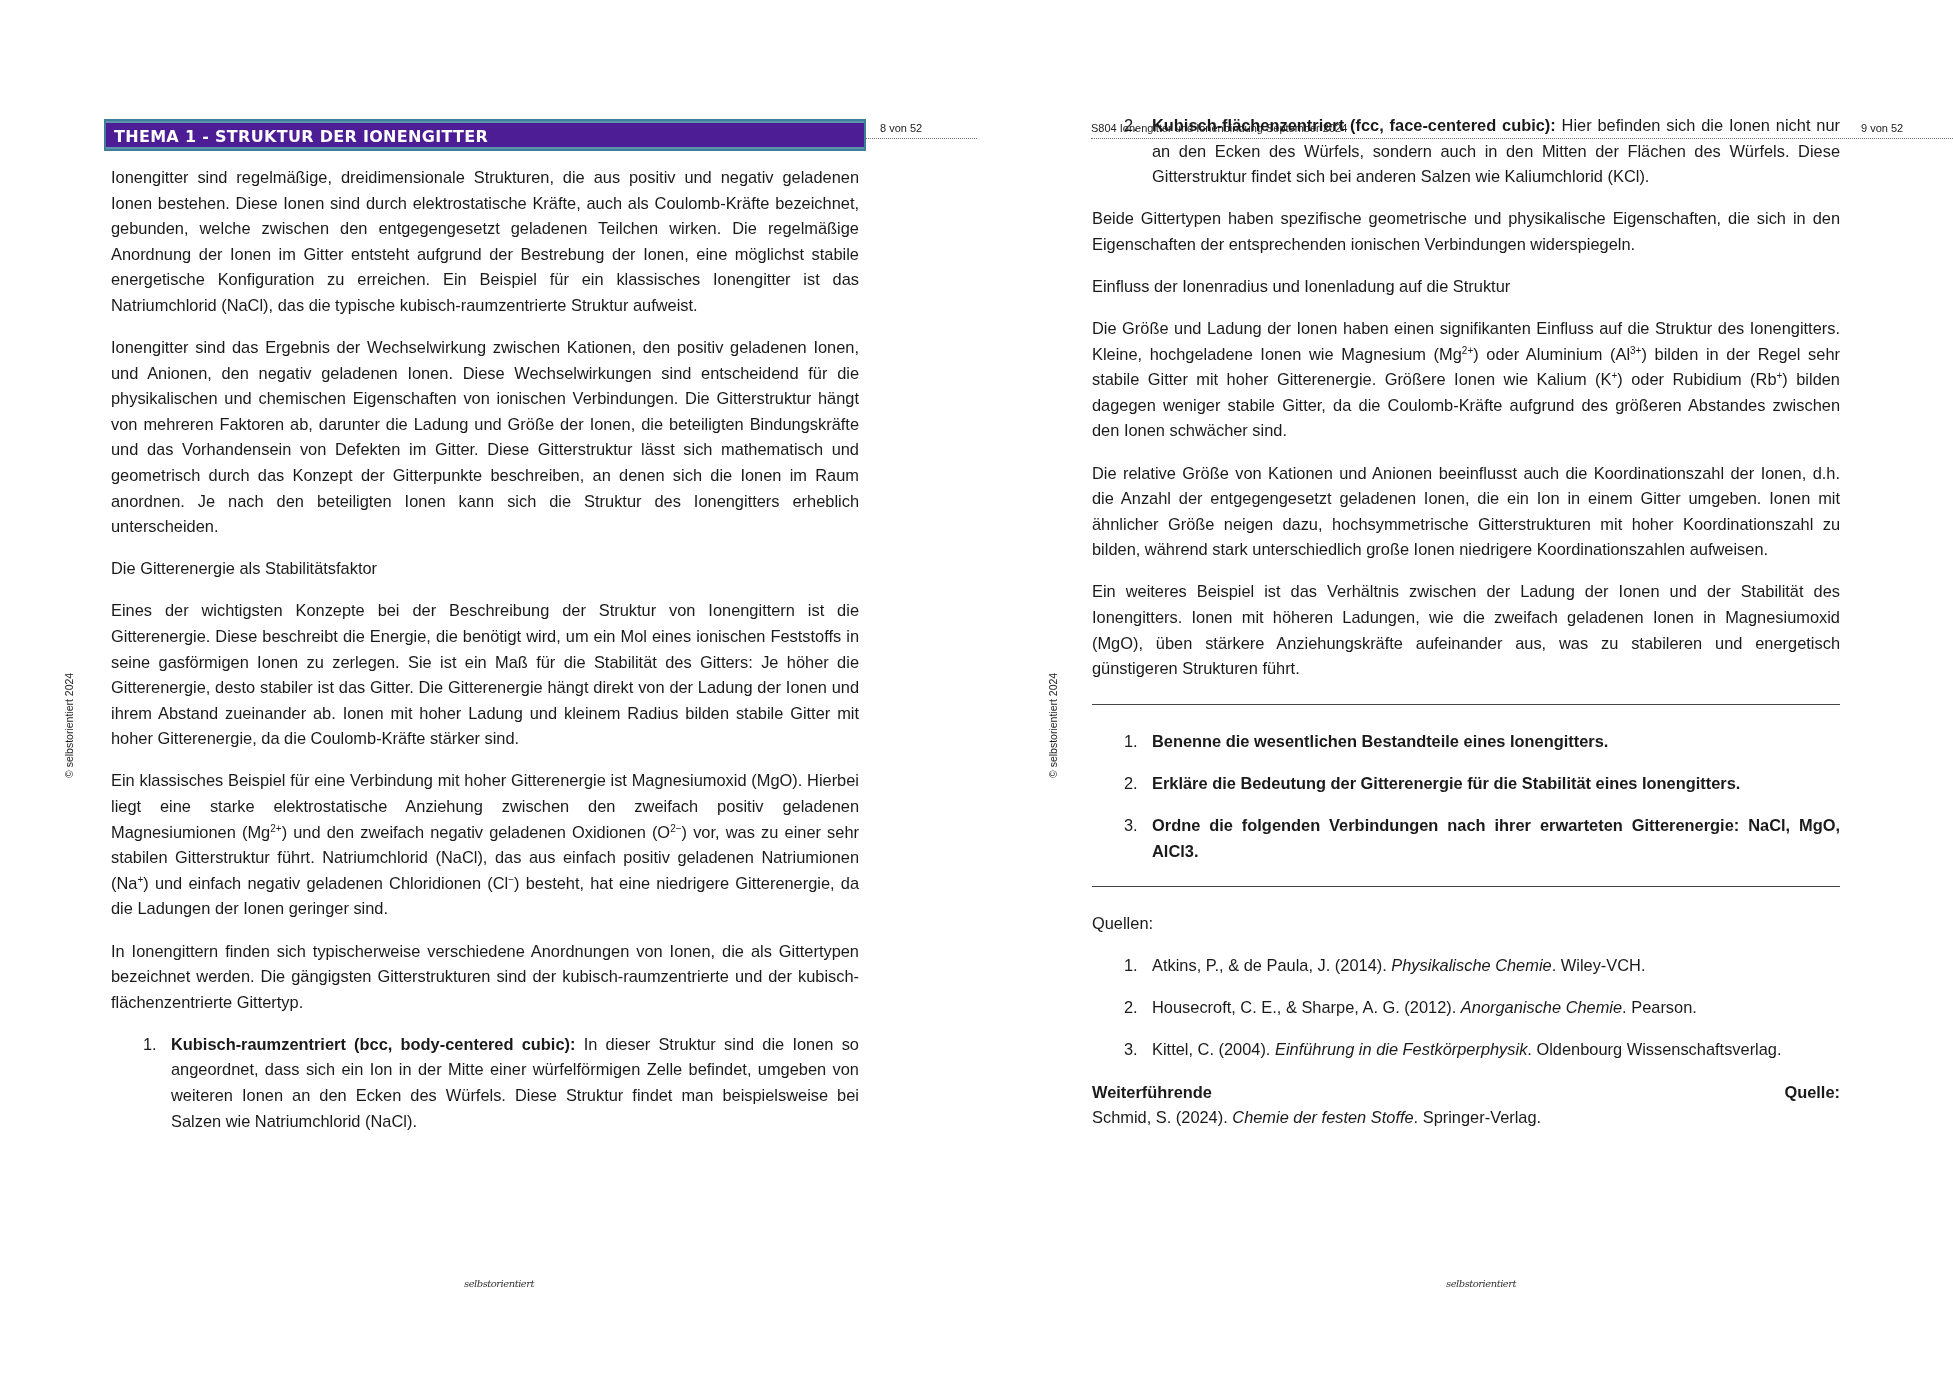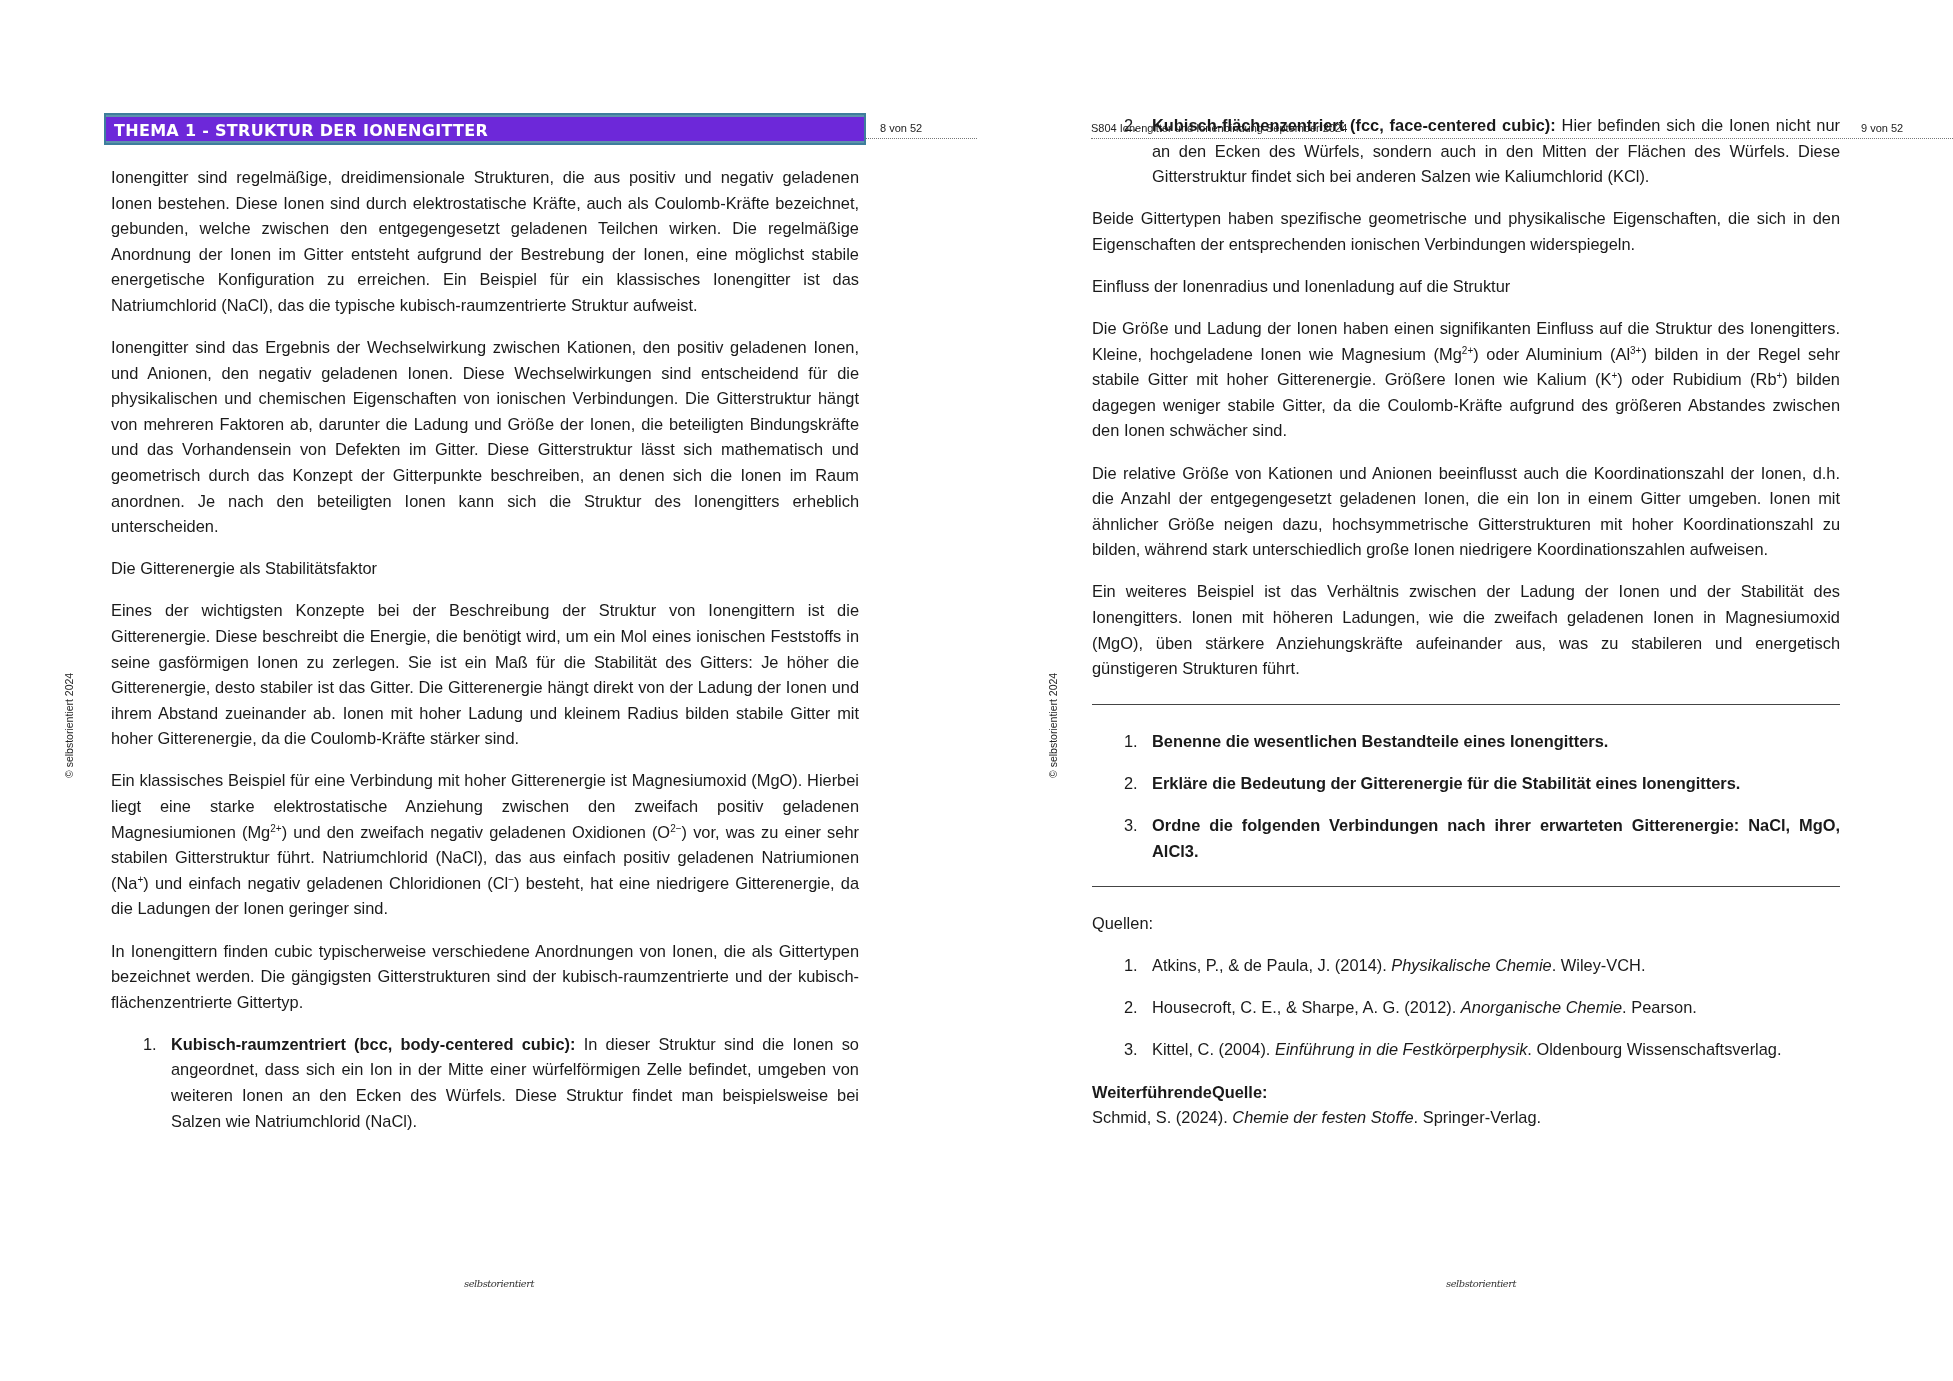--- a/index.html
+++ b/index.html
@@ -15,41 +15,41 @@
   .header .title { position:absolute; left:0; top:0; white-space:nowrap; }
   .header .pnum { position:absolute; top:0; white-space:nowrap; }
 
   .sidebar-copy {
     position:absolute; font-size:10.5px; color:#222; white-space:nowrap;
     transform:rotate(-90deg); transform-origin:left top;
   }
   .footer-logo { position:absolute; top:1278px; font-family:"DejaVu Serif", serif; font-style:italic; font-size:10px; color:#333; letter-spacing:-0.5px;text-align:center; }
 
   .banner {
-    position:absolute; left:104px; top:113px; width:762px; height:32px;
-    background:#6d28d9; border:2px solid #3e7e9c; box-sizing:border-box;
+    position:absolute; left:104px; top:119px; width:762px; height:32px;
+    background:#4c1d95; border:2px solid #3e7e9c; box-sizing:border-box;
     box-shadow: inset 0 2px 0 #5d93ad, inset 0 -2px 0 #5d93ad;
   }
   .banner span {
     position:absolute; left:8px; top:6px; color:#fff; font-family:"DejaVu Sans", sans-serif;
     font-weight:bold; font-size:16px; letter-spacing:0.3px;
   }
 
   .content { position:absolute; font-size:16.4px; line-height:25.6px; }
   .content p { margin:0 0 16.5px 0; text-align:justify; }
   .content .h { font-weight:normal; margin:0 0 16.5px 0; }
   .content ol { margin:0; padding:0; list-style:none; }
   .content ol li { position:relative; padding-left:60px; text-align:justify; margin-bottom:16.5px; }
   .content ol li .num { position:absolute; left:32px; top:0; }
   .content b { font-weight:bold; }
   .content i { font-style:italic; }
   sup { font-size:10px; line-height:0; vertical-align:super; }
 
   .rule { border:0; border-top:1.5px solid #444; margin:0; }
-  .split { display:flex; font-weight:bold; }
+  .split { display:flex; justify-content:space-between; font-weight:bold; }
 </style>
 </head>
 <body>
 
 <div class="page" id="page-left">
   <div class="header" style="left:111px; width:866px;">
     <span class="title">S804 Ionengitter und Ionenbindung September 2024</span>
     <span class="pnum" style="left:769px;">8 von 52</span>
   </div>
 
@@ -58,21 +58,21 @@
   <div class="banner">
     <span>THEMA 1 - STRUKTUR DER IONENGITTER</span>
   </div>
 
   <div class="content" style="left:111px; top:165px; width:748px;">
     <p>Ionengitter sind regelmäßige, dreidimensionale Strukturen, die aus positiv und negativ geladenen Ionen bestehen. Diese Ionen sind durch elektrostatische Kräfte, auch als Coulomb-Kräfte bezeichnet, gebunden, welche zwischen den entgegengesetzt geladenen Teilchen wirken. Die regelmäßige Anordnung der Ionen im Gitter entsteht aufgrund der Bestrebung der Ionen, eine möglichst stabile energetische Konfiguration zu erreichen. Ein Beispiel für ein klassisches Ionengitter ist das Natriumchlorid (NaCl), das die typische kubisch-raumzentrierte Struktur aufweist.</p>
     <p>Ionengitter sind das Ergebnis der Wechselwirkung zwischen Kationen, den positiv geladenen Ionen, und Anionen, den negativ geladenen Ionen. Diese Wechselwirkungen sind entscheidend für die physikalischen und chemischen Eigenschaften von ionischen Verbindungen. Die Gitterstruktur hängt von mehreren Faktoren ab, darunter die Ladung und Größe der Ionen, die beteiligten Bindungskräfte und das Vorhandensein von Defekten im Gitter. Diese Gitterstruktur lässt sich mathematisch und geometrisch durch das Konzept der Gitterpunkte beschreiben, an denen sich die Ionen im Raum anordnen. Je nach den beteiligten Ionen kann sich die Struktur des Ionengitters erheblich unterscheiden.</p>
     <div class="h">Die Gitterenergie als Stabilitätsfaktor</div>
     <p>Eines der wichtigsten Konzepte bei der Beschreibung der Struktur von Ionengittern ist die Gitterenergie. Diese beschreibt die Energie, die benötigt wird, um ein Mol eines ionischen Feststoffs in seine gasförmigen Ionen zu zerlegen. Sie ist ein Maß für die Stabilität des Gitters: Je höher die Gitterenergie, desto stabiler ist das Gitter. Die Gitterenergie hängt direkt von der Ladung der Ionen und ihrem Abstand zueinander ab. Ionen mit hoher Ladung und kleinem Radius bilden stabile Gitter mit hoher Gitterenergie, da die Coulomb-Kräfte stärker sind.</p>
     <p><span>Ein klassisches Beispiel für eine Verbindung mit hoher Gitterenergie ist Magnesiumoxid (MgO). Hierbei liegt eine starke elektrostatische Anziehung zwischen den zweifach positiv geladenen Magnesiumionen (Mg</span><sup>2+</sup><span>) und den zweifach negativ geladenen Oxidionen (O</span><sup>2−</sup><span>) vor, was zu einer sehr stabilen Gitterstruktur führt. Natriumchlorid (NaCl), das aus einfach positiv geladenen Natriumionen (Na</span><sup>+</sup><span>) und einfach negativ geladenen Chloridionen (Cl</span><sup>−</sup><span>) besteht, hat eine niedrigere Gitterenergie, da die Ladungen der Ionen geringer sind.</span></p>
-    <p>In Ionengittern finden cubic typischerweise verschiedene Anordnungen von Ionen, die als Gittertypen bezeichnet werden. Die gängigsten Gitterstrukturen sind der kubisch-raumzentrierte und der kubisch-flächenzentrierte Gittertyp.</p>
+    <p>In Ionengittern finden sich typischerweise verschiedene Anordnungen von Ionen, die als Gittertypen bezeichnet werden. Die gängigsten Gitterstrukturen sind der kubisch-raumzentrierte und der kubisch-flächenzentrierte Gittertyp.</p>
     <ol>
       <li>
         <span class="num">1.</span><b>Kubisch-raumzentriert (bcc, body-centered cubic):</b><span> In dieser Struktur sind die Ionen so angeordnet, dass sich ein Ion in der Mitte einer würfelförmigen Zelle befindet, umgeben von weiteren Ionen an den Ecken des Würfels. Diese Struktur findet man beispielsweise bei Salzen wie Natriumchlorid (NaCl).</span>
       </li>
     </ol>
   </div>
 
   <div class="footer-logo" style="left:464px;">selbstorientiert</div>
 </div>
 

